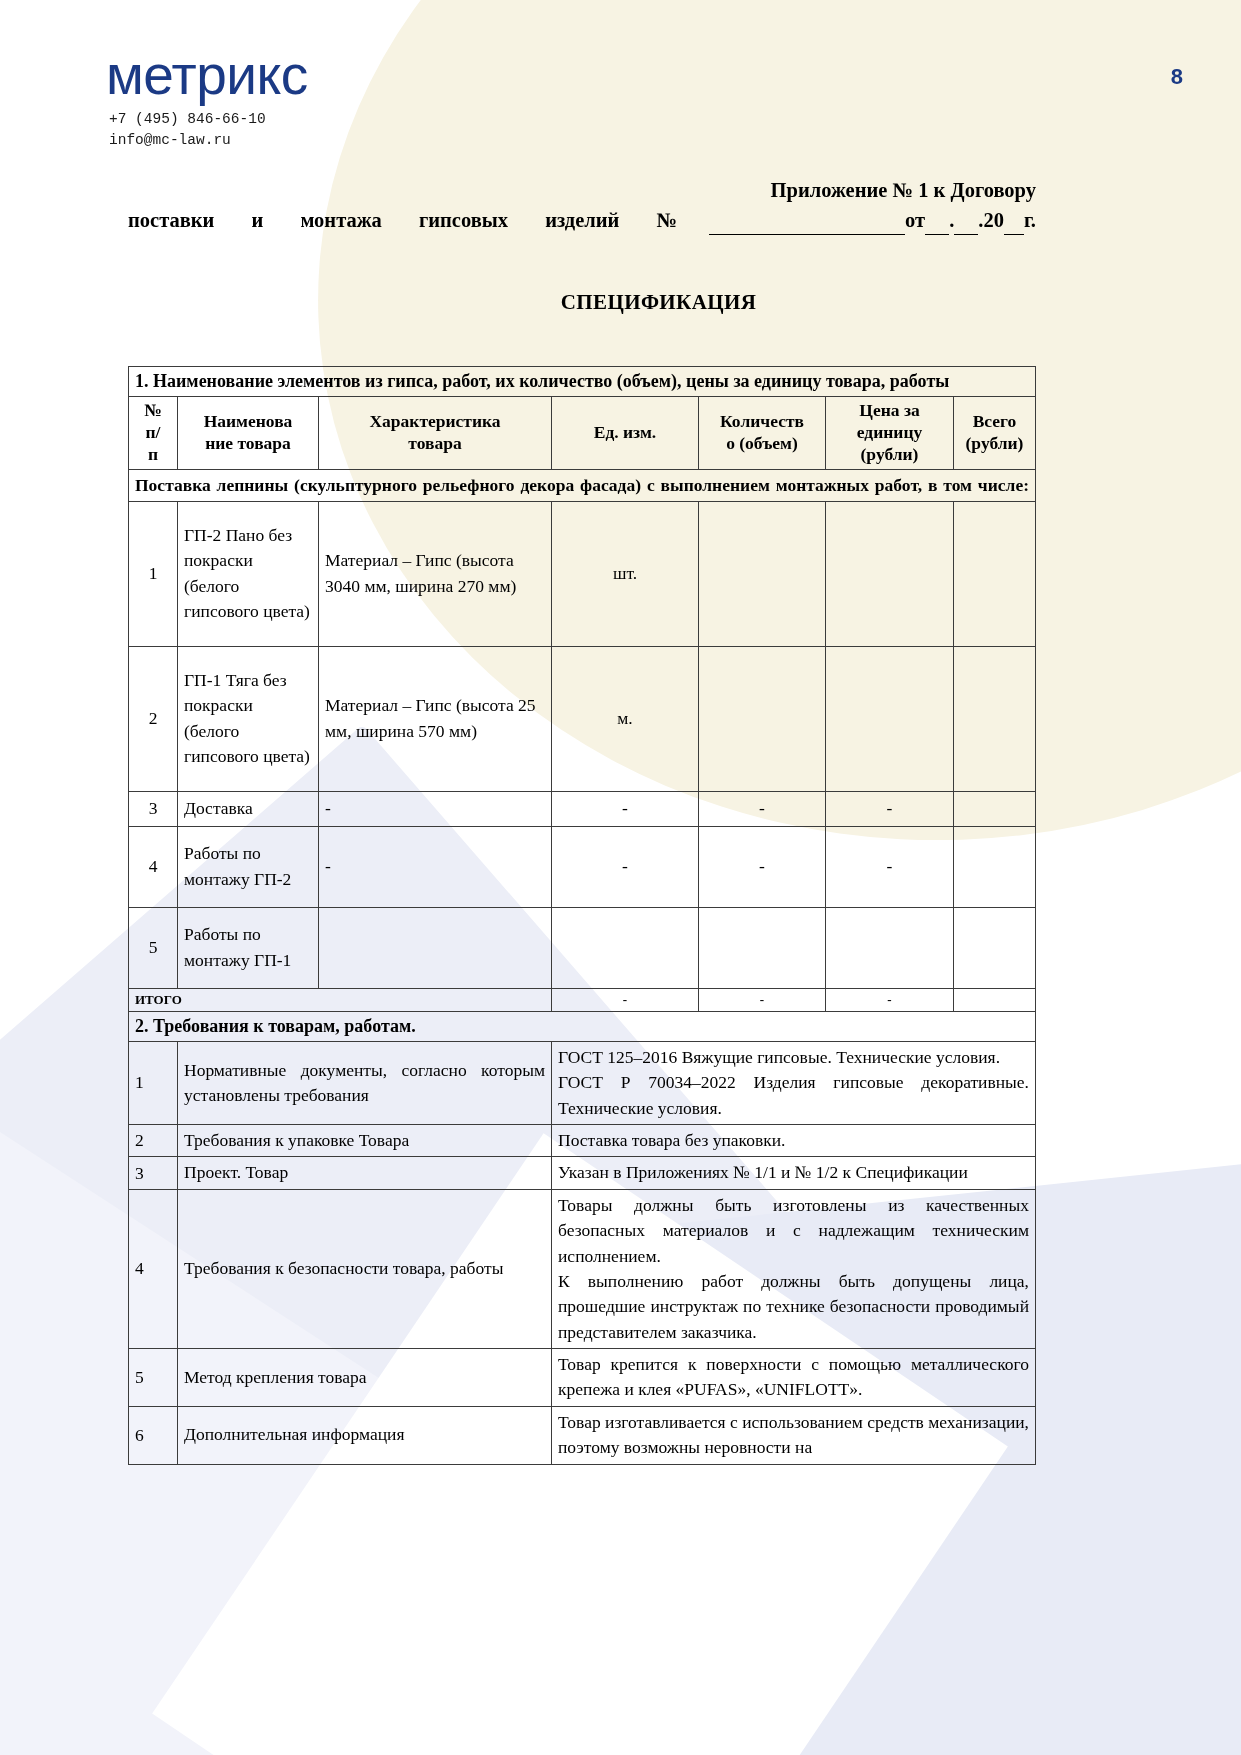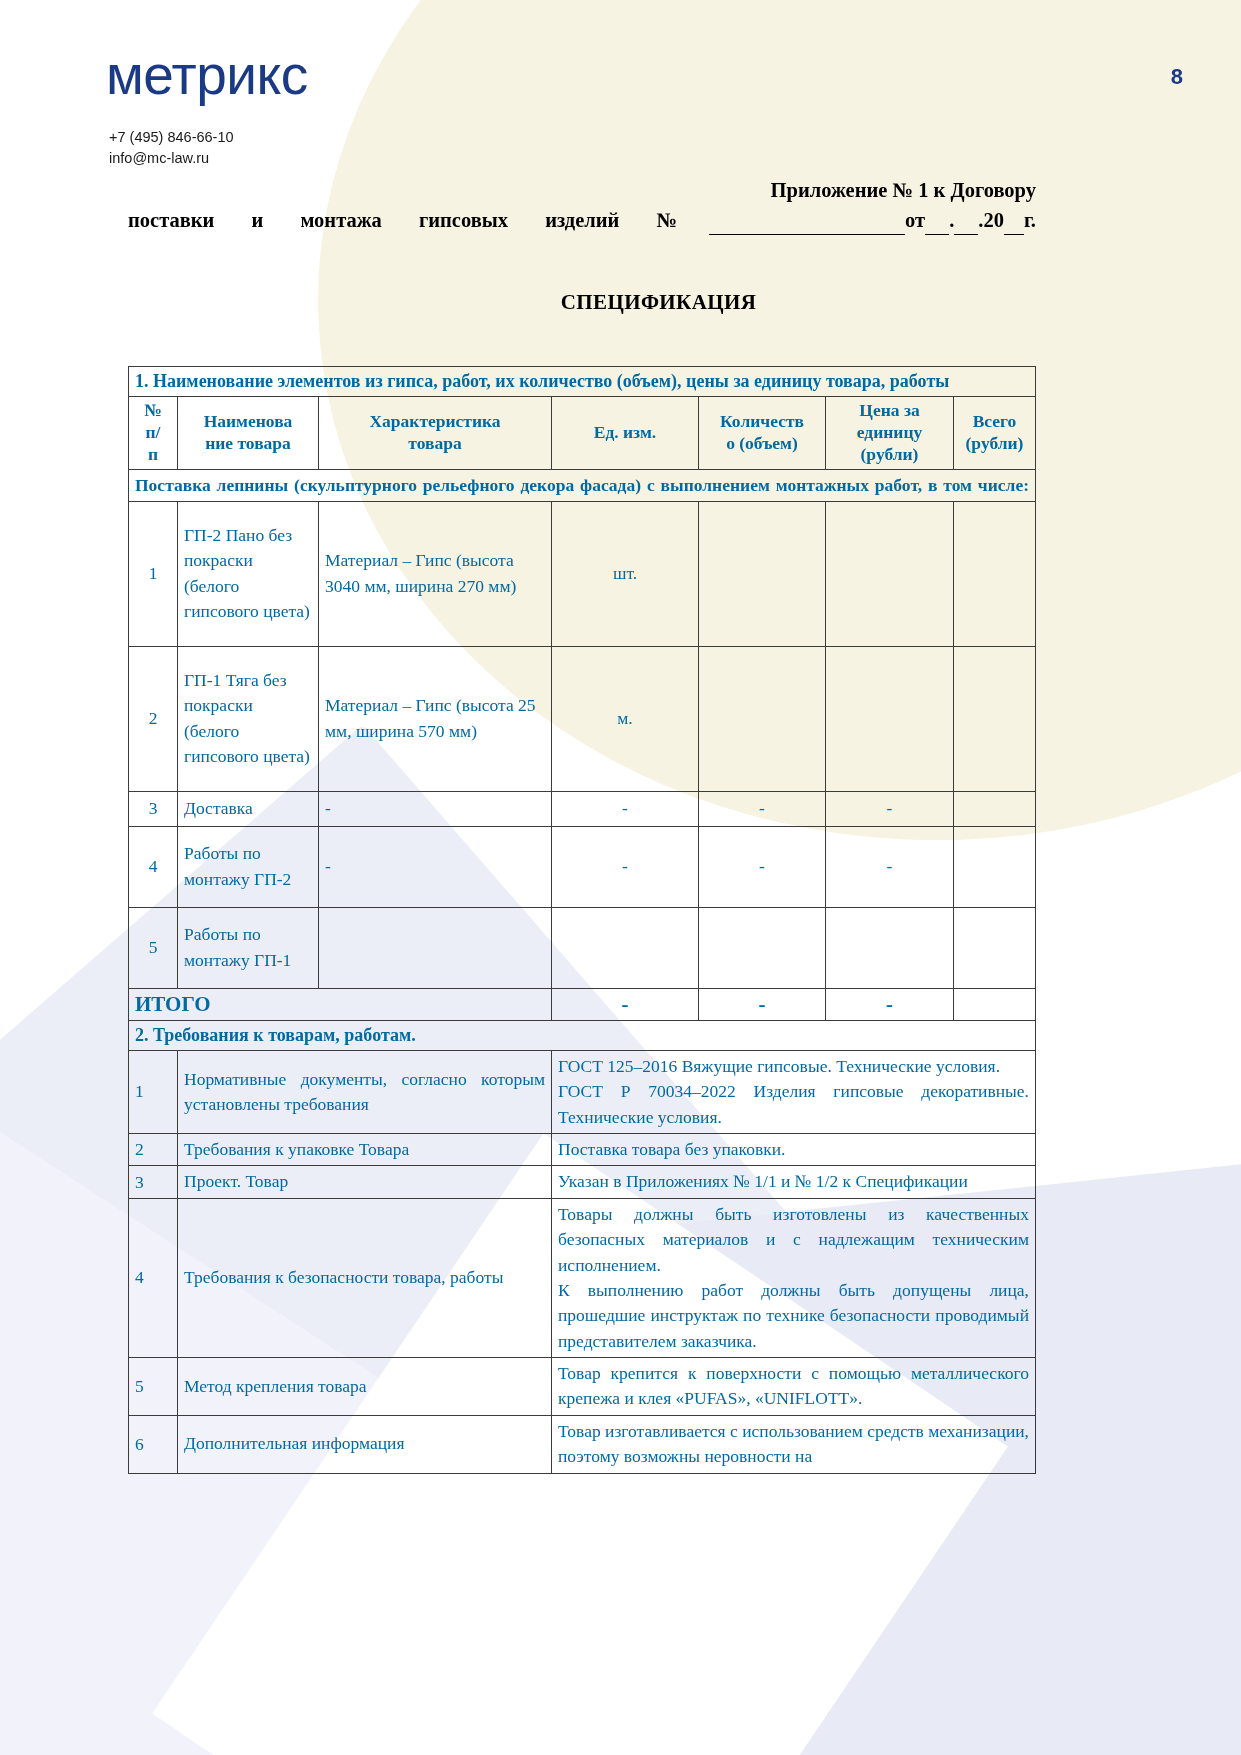--- a/index.html
+++ b/index.html
@@ -88,25 +88,25 @@
   }
   .brand-name {
     font-family: "Liberation Sans", "DejaVu Sans", sans-serif;
     font-size: 55px;
     font-weight: 400;
     color: #1b3a85;
     letter-spacing: -0.5px;
     line-height: 1;
   }
   .brand-contacts {
-    font-family: Liberation Sans, sans-serif;
+    font-family: Liberation Mono, monospace;
     font-size: 14.5px;
     color: #1a1a1a;
     line-height: 1.45;
-    margin-top: 24px;
+    margin-top: 6px;
     margin-left: 3px;
   }
   .page-number {
     position: absolute;
     right: 58px;
     top: 64px;
     font-family: "Liberation Sans", "DejaVu Sans", sans-serif;
     font-size: 22px;
     font-weight: bold;
     color: #1b3a85;
@@ -150,21 +150,21 @@
     padding-left: 38px;
   }
 
   
   table.spec {
     position: absolute;
     left: 128px;
     width: 908px;
     border-collapse: collapse;
     font-size: 17.5px;
-    color: #0369a1;
+    color: #000000;
     background: transparent;
   }
   table.spec td, table.spec th {
     border: 1.2px solid #3b3b3b;
     padding: 3px 6px;
     vertical-align: middle;
     background: transparent;
   }
   .tbl-main { top: 366px; }
 
@@ -195,21 +195,21 @@
   .c-qty      { width: 114px; text-align: center; }
   .c-price    { width: 115px; text-align: center; }
   .c-total    { text-align: center; }
 
   .row-tall td { height: 138px; }
   .row-mid  td { height: 74px; }
   .row-small td { height: 28px; }
 
   .itogo td {
     font-weight: bold;
-    font-size: 21px;
+    font-size: 13px;
     text-align: left;
     padding: 4px 8px;
   }
   .itogo td.ctr { text-align: center; }
 
   
   .req-num  { width: 36px;  text-align: left; vertical-align: top; padding-left: 7px; }
   .req-name { width: 348px; vertical-align: top; text-align: justify; line-height: 1.45; padding: 4px 10px; }
   .req-val  { vertical-align: top; text-align: justify; line-height: 1.45; padding: 4px 10px; }
   .req-name.nowrapjust, .req-val.nowrapjust { text-align: left; }

